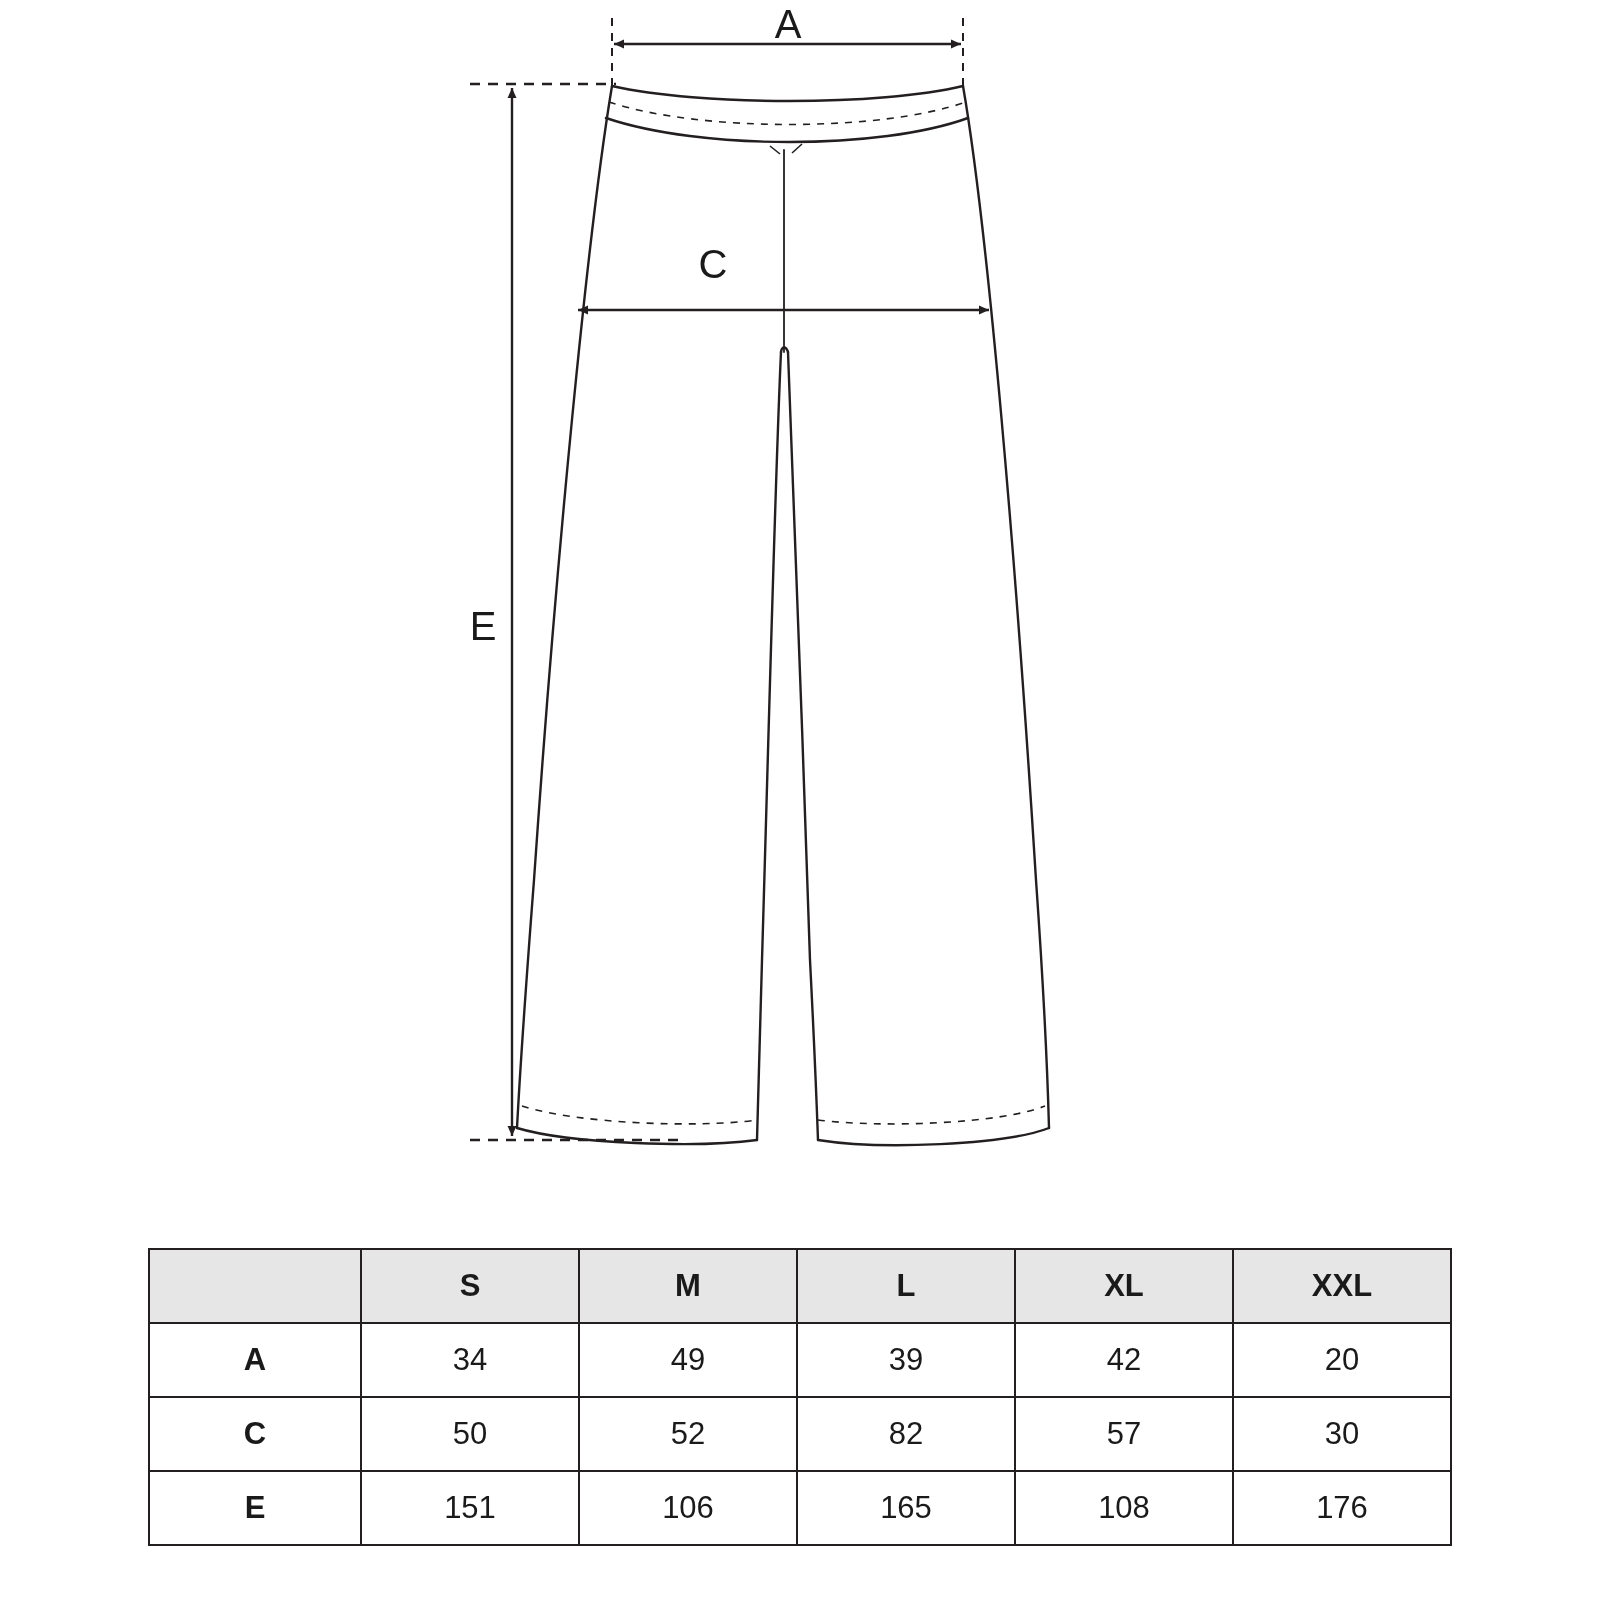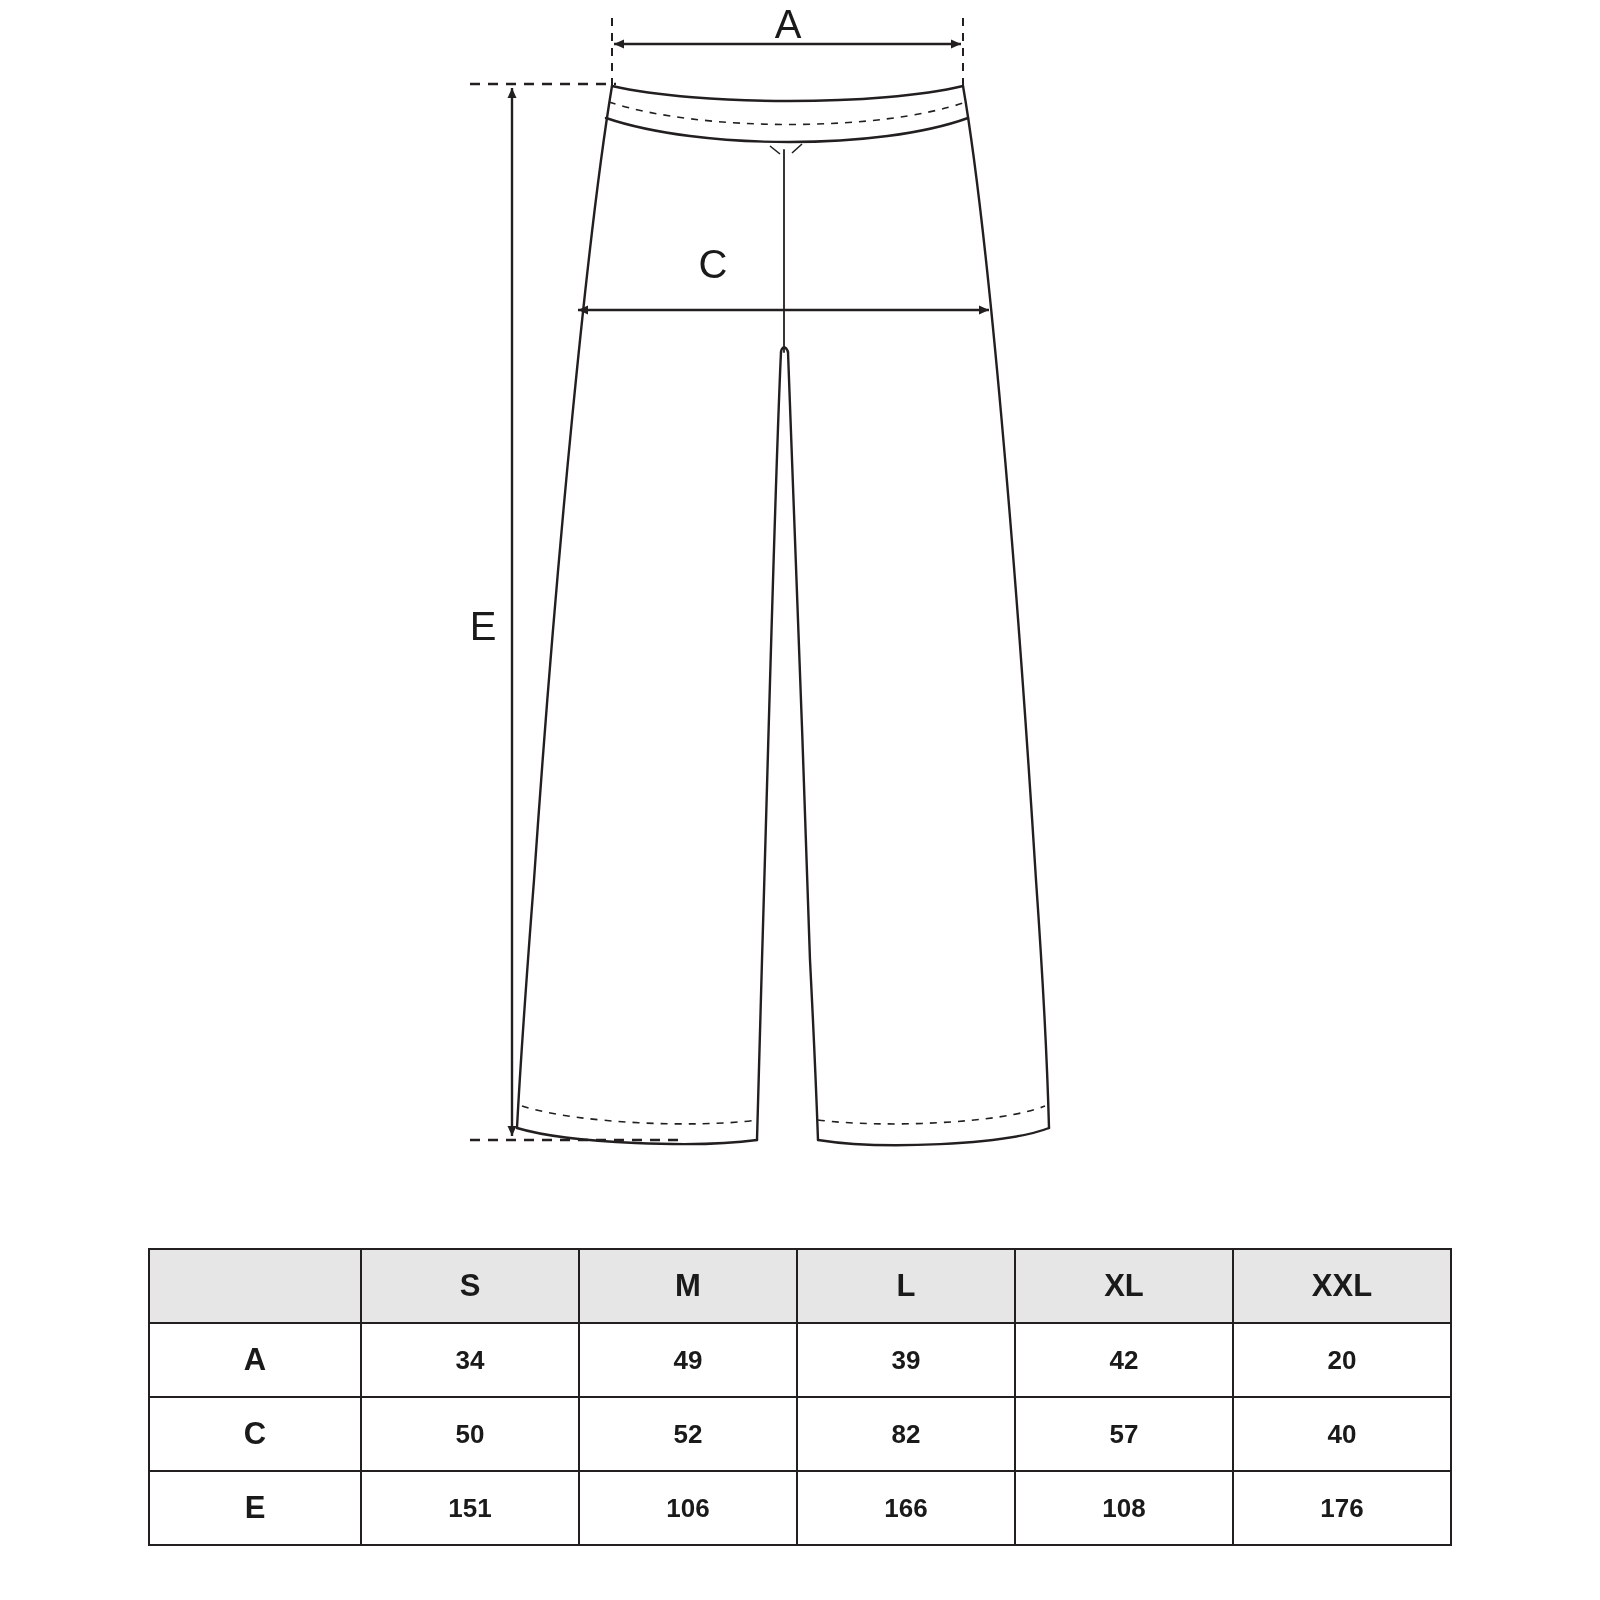--- a/index.html
+++ b/index.html
@@ -39,22 +39,22 @@
   table.size-table {
     border-collapse: collapse;
     width: 1304px;
     table-layout: fixed;
   }
   table.size-table td, table.size-table th {
     border: 2px solid #231f20;
     height: 72px;
     text-align: center;
     vertical-align: middle;
-    font-size: 26px;
-    font-weight: bold;
+    font-size: 31px;
+    font-weight: normal;
     padding: 0;
   }
   table.size-table thead th {
     background: #e6e6e6;
     font-weight: bold;
     font-size: 31px;
   }
   table.size-table tbody th.row-head {
     background: #ffffff;
     font-weight: bold;
@@ -170,25 +170,25 @@
         <td>39</td>
         <td>42</td>
         <td>20</td>
       </tr>
       <tr>
         <th class="row-head">C</th>
         <td>50</td>
         <td>52</td>
         <td>82</td>
         <td>57</td>
-        <td>40</td>
+        <td>30</td>
       </tr>
       <tr>
         <th class="row-head">E</th>
         <td>151</td>
         <td>106</td>
-        <td>166</td>
+        <td>165</td>
         <td>108</td>
         <td>176</td>
       </tr>
     </tbody>
   </table>
 </div>
 
 </body></html>

